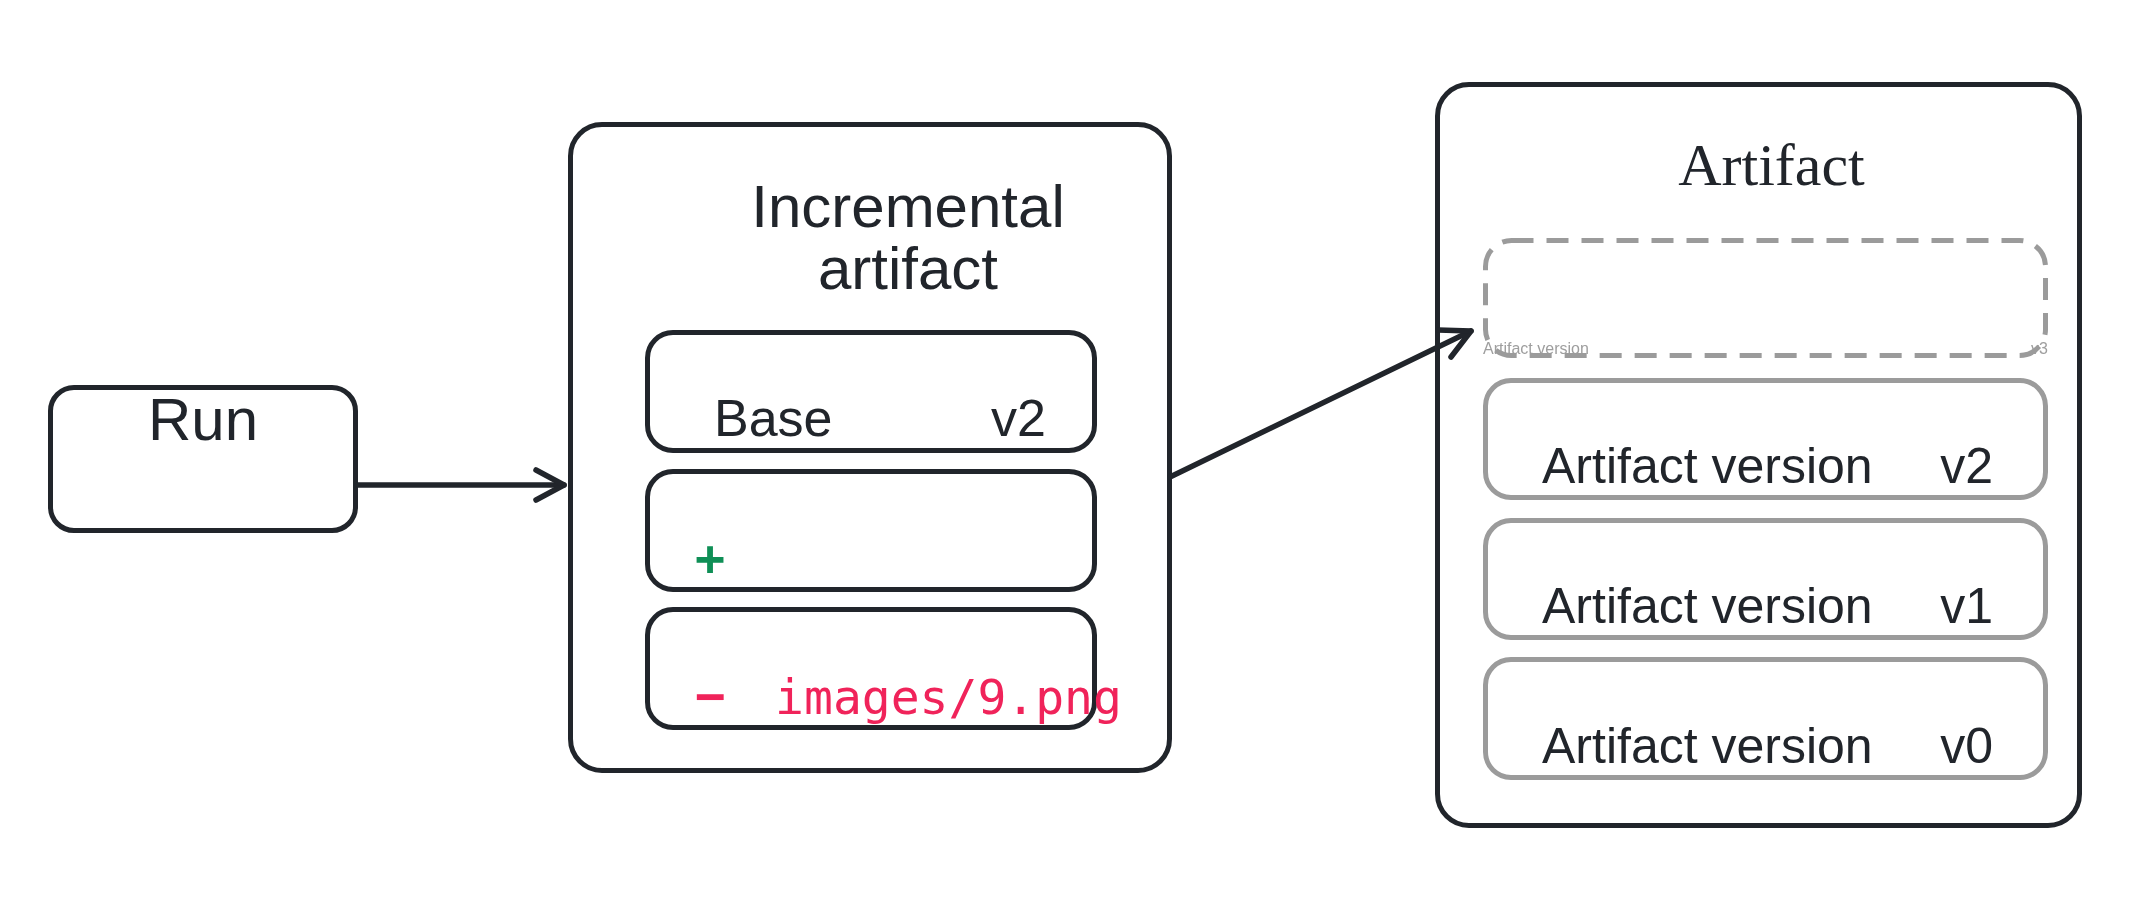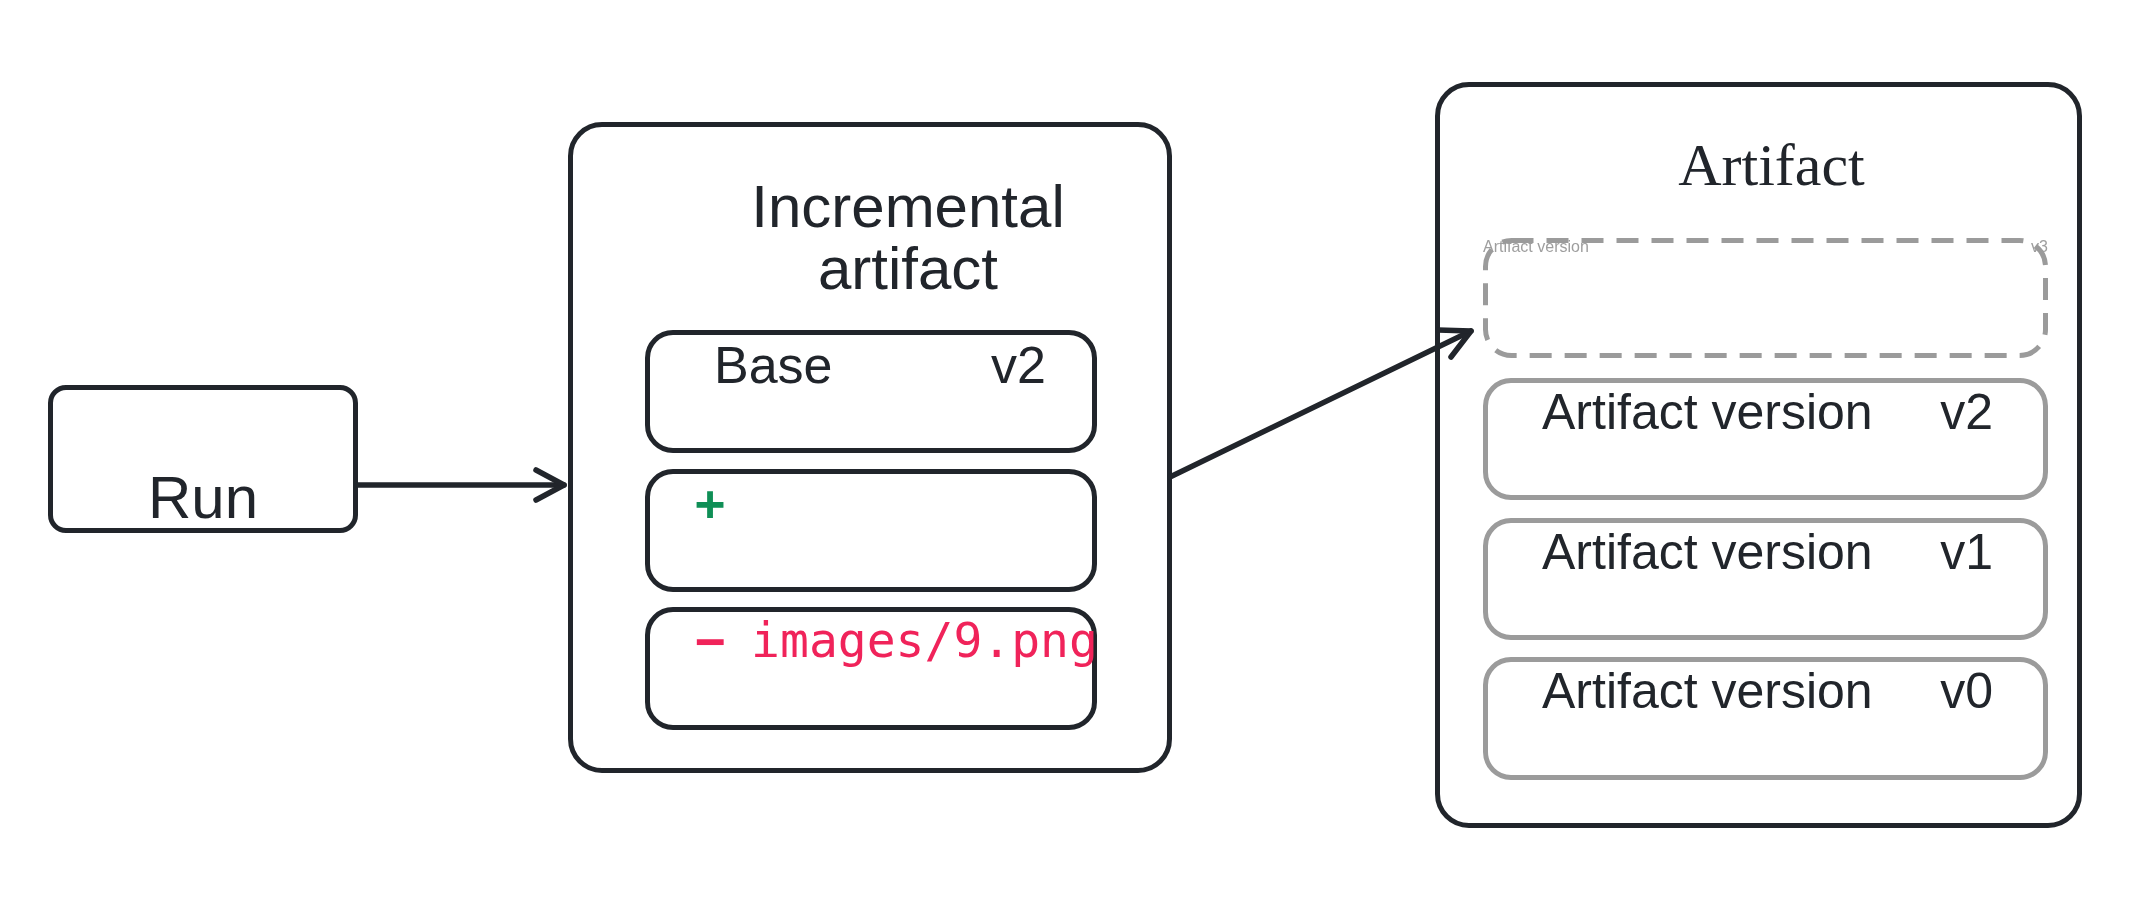--- a/index.html
+++ b/index.html
@@ -19,28 +19,29 @@
   }
   .canvas{position:absolute;inset:0;width:2140px;height:916px}
 
   
   .node{
     position:absolute;border:5px solid var(--ink);border-radius:34px;
     background:var(--background);
   }
   .pill{
     position:absolute;border:5px solid var(--ink);border-radius:28px;
-    display:flex;align-items:flex-start;justify-content:space-between;
+    display:flex;align-items:flex-end;justify-content:space-between;
     background:var(--background);
+    gap:24px;
   }
 
   
   .run-box{
-    left:48px;top:385px;width:310px;height:148px;border-radius:18px;
-    display:flex;align-items:flex-end;justify-content:center;
+    left:48px;top:385px;width:310px;height:148px;border-radius:26px;
+    display:flex;align-items:flex-start;justify-content:center;
   }
   .run-label{font-size:60px;line-height:1}
 
   
   .incremental-box{left:568px;top:122px;width:604px;height:651px}
   .incremental-title{
     position:absolute;left:0;top:49px;width:100%;padding:0 55px;
     text-align:center;font-size:60px;line-height:62px;margin-left:38px;
   }
   .base-row{left:72px;top:203px;width:452px;height:123px;padding:0 46px 0 64px;font-size:52px}

